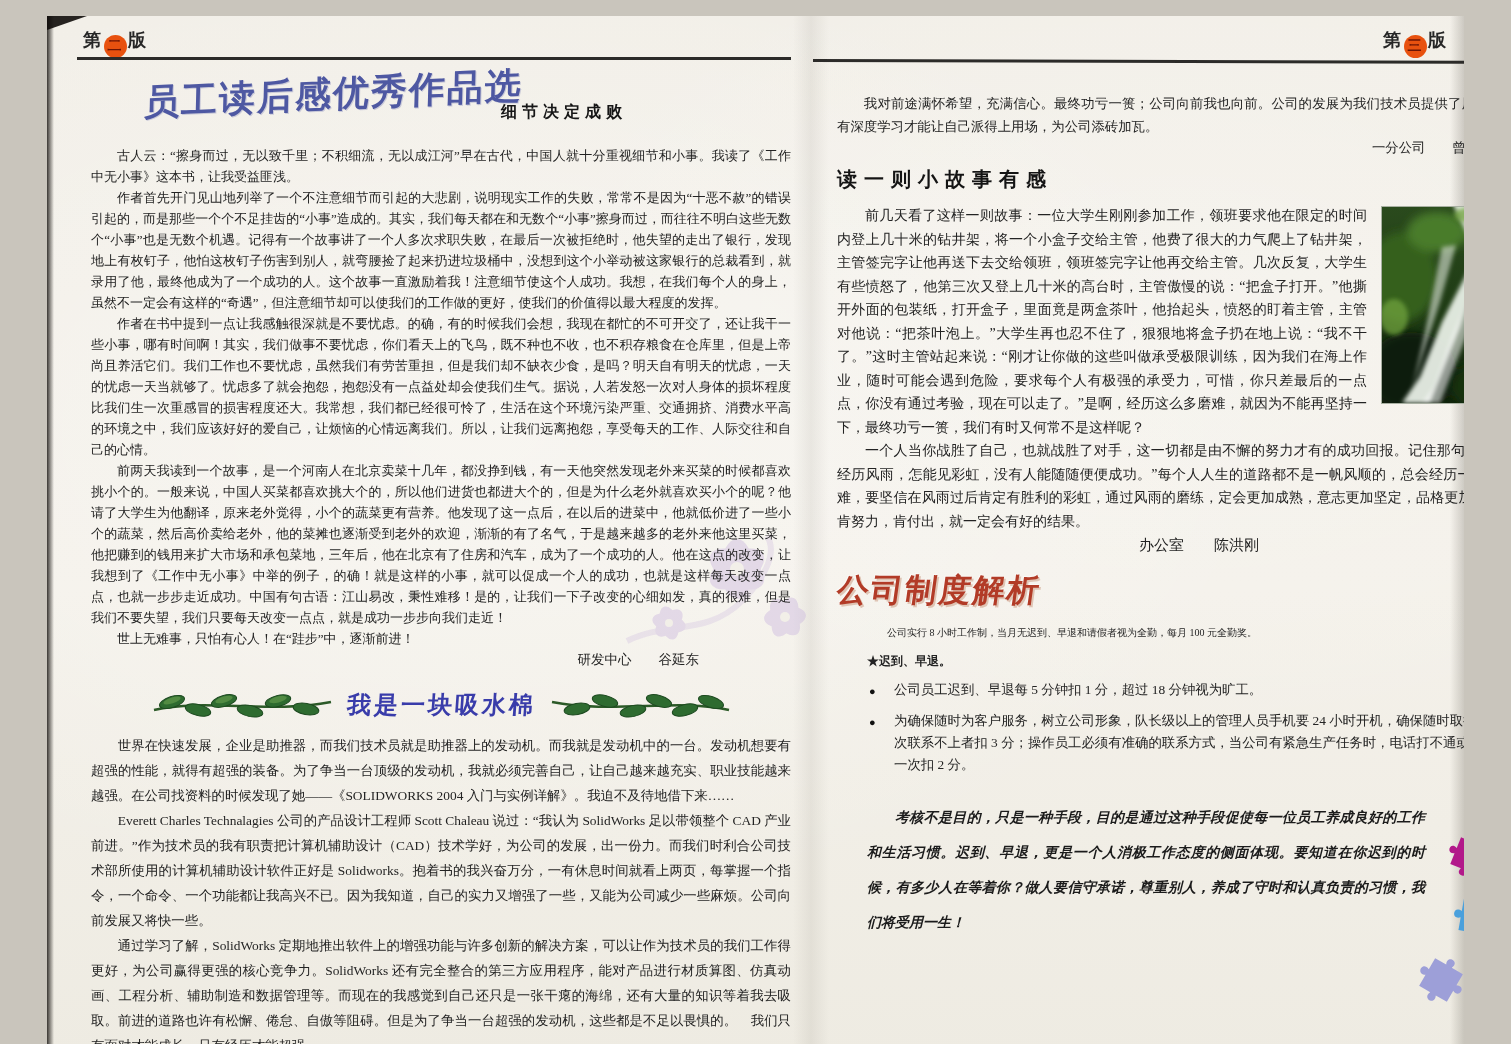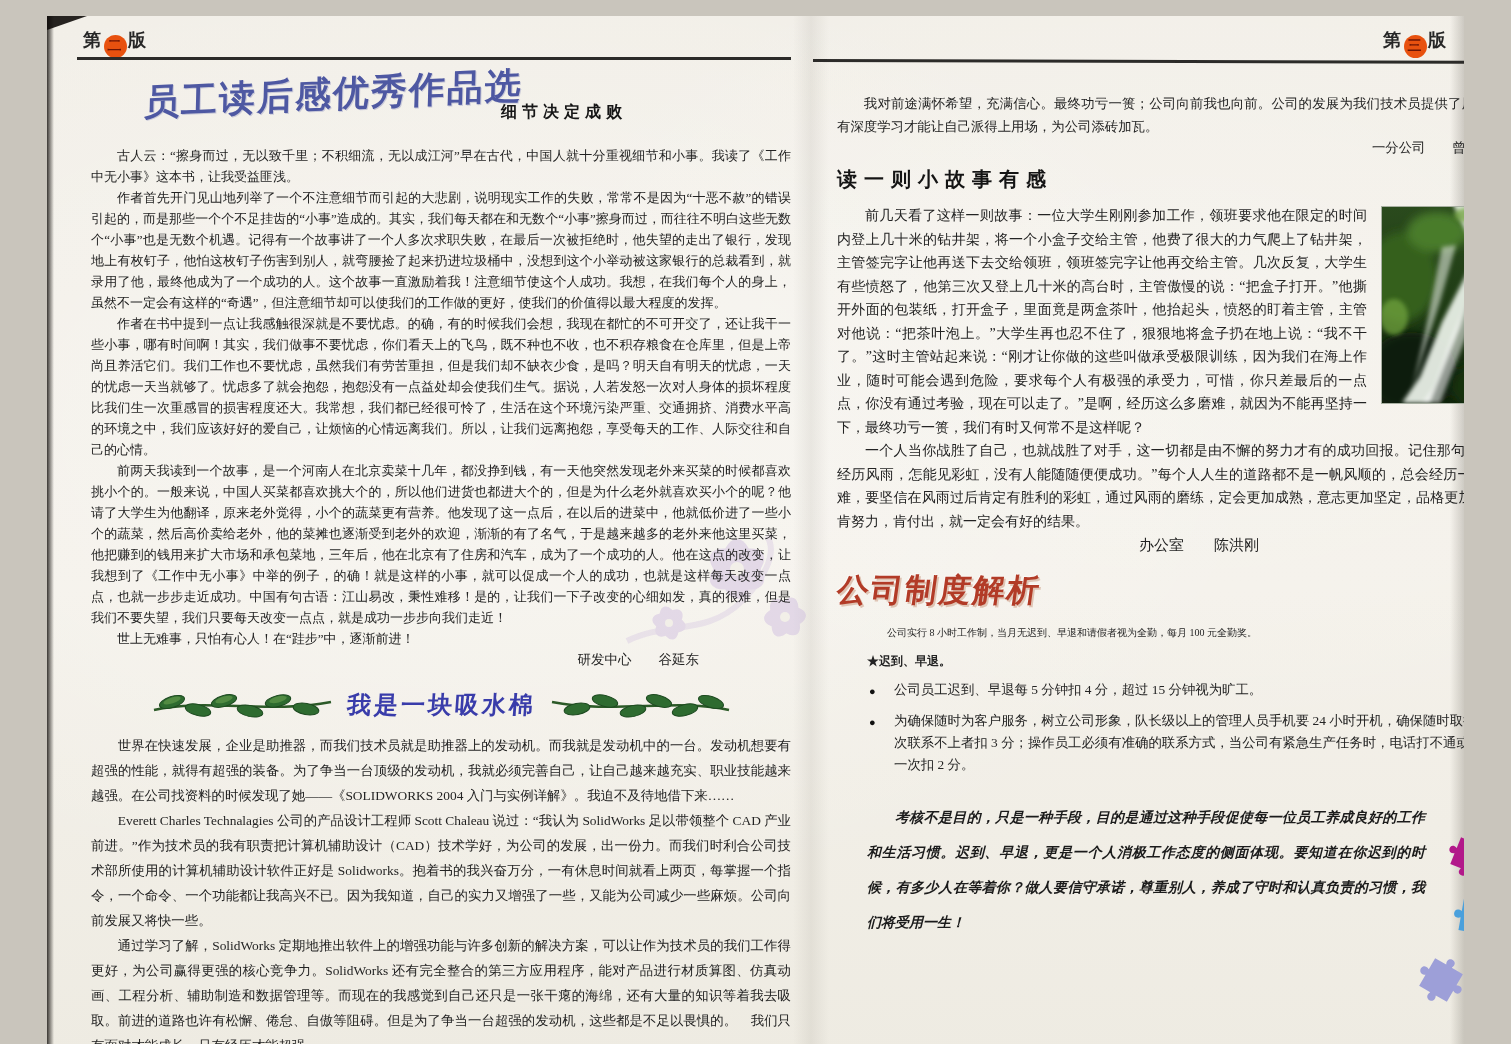--- a/index.html
+++ b/index.html
@@ -215,21 +215,21 @@
       <p class="para">前几天看了这样一则故事：一位大学生刚刚参加工作，领班要求他在限定的时间内登上几十米的钻井架，将一个小盒子交给主管，他费了很大的力气爬上了钻井架，主管签完字让他再送下去交给领班，领班签完字让他再交给主管。几次反复，大学生有些愤怒了，他第三次又登上几十米的高台时，主管傲慢的说：“把盒子打开。”他撕开外面的包装纸，打开盒子，里面竟是两盒茶叶，他抬起头，愤怒的盯着主管，主管对他说：“把茶叶泡上。”大学生再也忍不住了，狠狠地将盒子扔在地上说：“我不干了。”这时主管站起来说：“刚才让你做的这些叫做承受极限训练，因为我们在海上作业，随时可能会遇到危险，要求每个人有极强的承受力，可惜，你只差最后的一点点，你没有通过考验，现在可以走了。”是啊，经历这么多磨难，就因为不能再坚持一下，最终功亏一篑，我们有时又何常不是这样呢？</p>
       <p class="para">一个人当你战胜了自己，也就战胜了对手，这一切都是由不懈的努力才有的成功回报。记住那句精典歌词“不经历风雨，怎能见彩虹，没有人能随随便便成功。”每个人人生的道路都不是一帆风顺的，总会经历一番风雨的磨难，要坚信在风雨过后肯定有胜利的彩虹，通过风雨的磨练，定会更加成熟，意志更加坚定，品格更加顽强。只要肯努力，肯付出，就一定会有好的结果。</p>
     </div>
     <div class="a4-sig">办公室　　陈洪刚</div>
 
     <div class="rules-title">公司制度解析</div>
     <div class="rules-body">
       <div class="rules-intro">公司实行 8 小时工作制，当月无迟到、早退和请假者视为全勤，每月 100 元全勤奖。</div>
       <div class="rules-star">★迟到、早退。</div>
       <ul class="rules-list">
-        <li><span class="btxt">公司员工迟到、早退每 5 分钟扣 4 分，超过 15 分钟视为旷工。</span></li>
+        <li><span class="btxt">公司员工迟到、早退每 5 分钟扣 1 分，超过 18 分钟视为旷工。</span></li>
         <li><span class="btxt">为确保随时为客户服务，树立公司形象，队长级以上的管理人员手机要 24 小时开机，确保随时取得联系，一次联系不上者扣 3 分；操作员工必须有准确的联系方式，当公司有紧急生产任务时，电话打不通或联系不上者一次扣 2 分。</span></li>
       </ul>
       <div class="rules-note">考核不是目的，只是一种手段，目的是通过这种手段促使每一位员工养成良好的工作和生活习惯。迟到、早退，更是一个人消极工作态度的侧面体现。要知道在你迟到的时候，有多少人在等着你？做人要信守承诺，尊重别人，养成了守时和认真负责的习惯，我们将受用一生！</div>
 
     </div>
   </div>
 
   <svg class="puzzle" width="156" height="196" viewBox="0 0 156 196">
     <defs>
       <path id="pz" d="M-20,-20 H-4 C-10,-32 10,-32 4,-20 H20 V-4 C32,-10 32,10 20,4 V20 H4 C10,32 -10,32 -4,20 H-20 V4 C-32,10 -32,-10 -20,-4 Z"></path>

